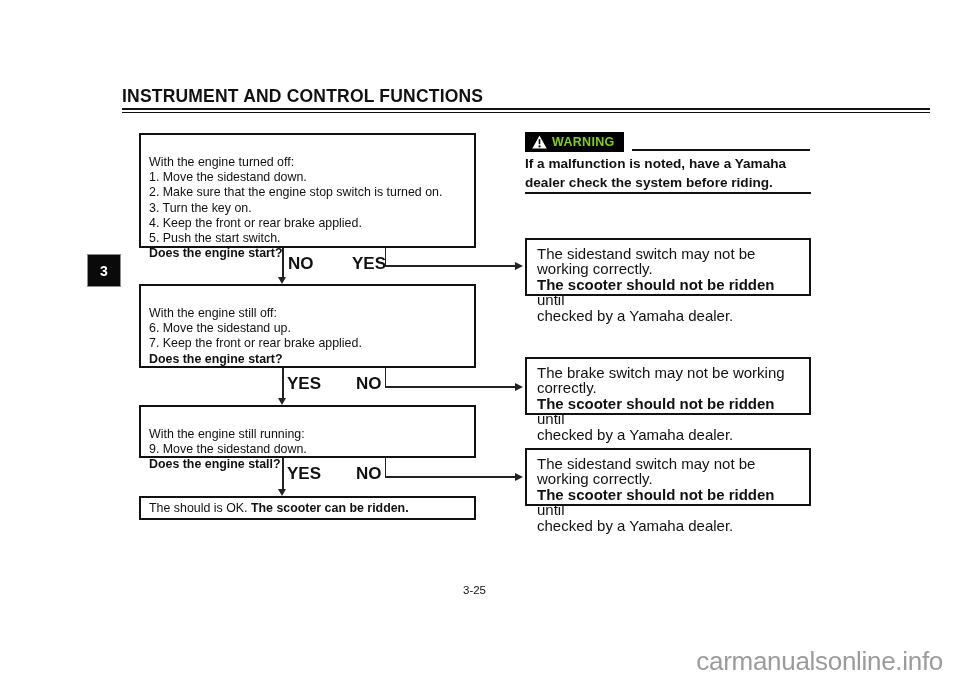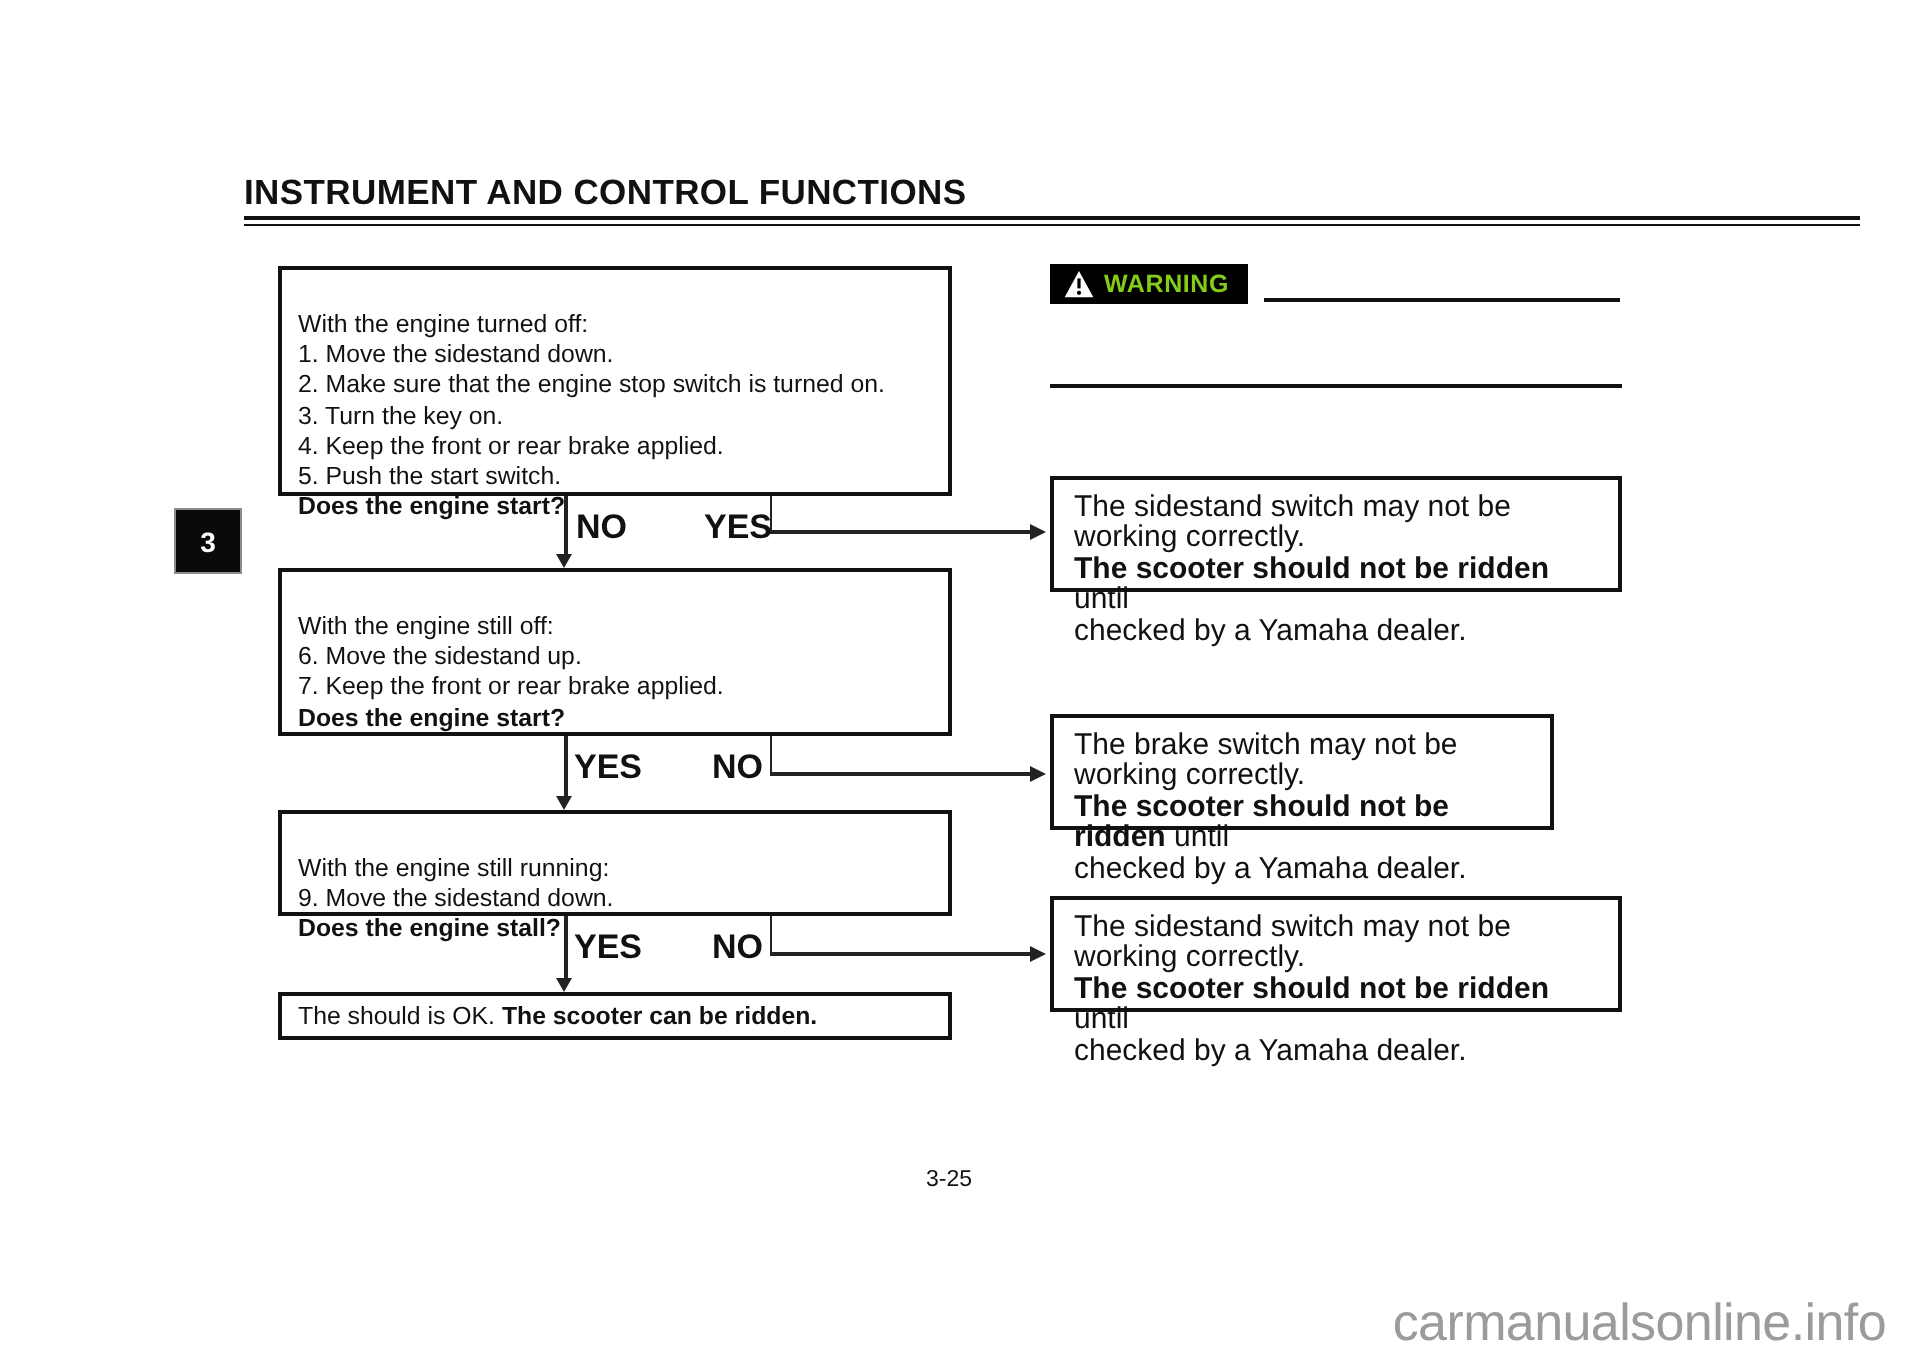--- a/index.html
+++ b/index.html
@@ -97,31 +97,35 @@
 
   <div class="abs warnbadge" style="left:525px;top:132px;">
     <svg width="15" height="14" viewBox="0 0 24 22">
       <path d="M12 0.5 L23.5 21.5 H0.5 Z" fill="#ffffff"></path>
       <rect x="10.7" y="6.5" width="2.6" height="8" fill="#000000"></rect>
       <circle cx="12" cy="18" r="1.7" fill="#000000"></circle>
     </svg>
     <span>WARNING</span>
   </div>
   <div class="abs rule" style="left:632px;top:149px;width:178px;height:1.8px;"></div>
+  <div class="abs warntext" style="left:525px;top:155px;">
+    <div>If a malfunction is noted, have a Yamaha</div>
+    <div>dealer check the system before riding.</div>
+  </div>
   <div class="abs rule" style="left:525px;top:192px;width:286px;height:1.8px;"></div>
 
   <div class="abs obox" style="left:525px;top:238px;width:286px;height:58px;">
     <div>The sidestand switch may not be working correctly.</div>
     <div>
       <b>The scooter should not be ridden</b><span> until</span>
     </div>
     <div>checked by a Yamaha dealer.</div>
   </div>
 
-  <div class="abs obox" style="left:525px;top:357px;width:252px;height:58px;">
+  <div class="abs obox" style="left:525px;top:357px;width:286px;height:58px;">
     <div>The brake switch may not be working correctly.</div>
     <div>
       <b>The scooter should not be ridden</b><span> until</span>
     </div>
     <div>checked by a Yamaha dealer.</div>
   </div>
 
   <div class="abs obox" style="left:525px;top:448px;width:286px;height:58px;">
     <div>The sidestand switch may not be working correctly.</div>
     <div>

